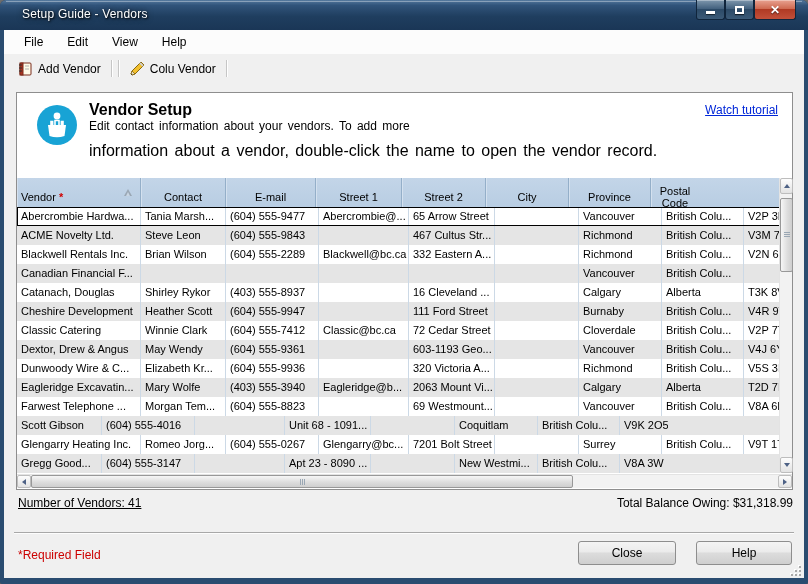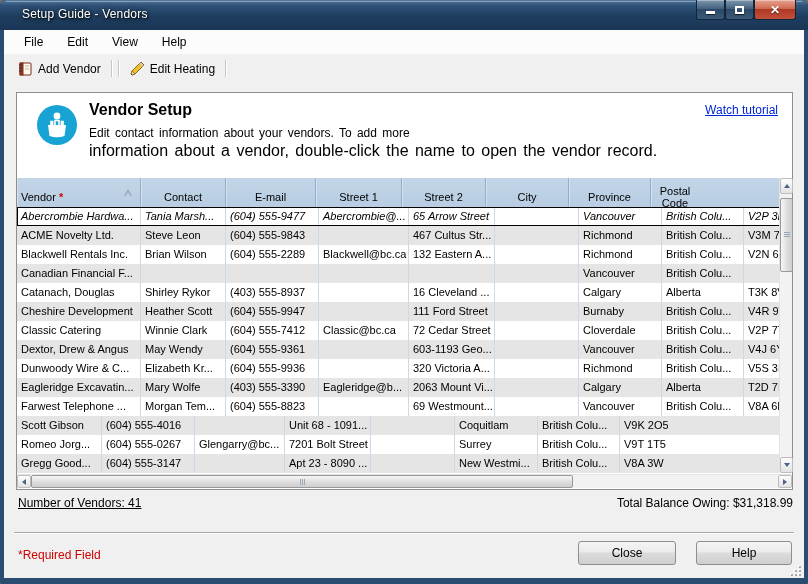--- a/index.html
+++ b/index.html
@@ -65,21 +65,21 @@
   .tool-icon{ width:16px; height:16px; display:block; }
 
   
   .panel{
     position:absolute; left:12px; top:62px; width:777px; height:398px;
     background:#ffffff; border:1px solid #8e8e8e;
   }
   .panel-header{ position:absolute; top:0; left:0; right:0; height:85px; background:#fff;padding-left:27px; }
   .vendor-icon{ position:absolute; left:20px; top:12px; width:40px; height:40px; }
   .ph-title{ position:absolute; left:72px; top:8px; font-size:16px; font-weight:bold; color:#000; }
-  .ph-desc1{ position:absolute; left:72px; top:33px; font-size:12px; color:#000; word-spacing:2px; }
+  .ph-desc1{ position:absolute; left:72px; top:26px; font-size:12px; color:#000; word-spacing:2px; }
   .ph-desc2{ position:absolute; left:72px; top:49px; font-size:16px; color:#000; word-spacing:2px; }
   .ph-link{ position:absolute; right:14px; top:10px; font-size:12px; color:#0026d8; text-decoration:underline; cursor:pointer; }
 
   
   .grid-header{
     position:absolute; top:85px; left:0; width:775px; height:38px;
     background:linear-gradient(180deg,#c3d5e8 0%,#b5cbe1 100%);
     border-bottom:1px solid #8fa9c4; display:flex;
   }
   .hcell{
@@ -95,21 +95,21 @@
     border-bottom:7px solid #9aa7b4;
   }
   .sort-arrow::after{
     content:""; position:absolute; left:-2px; top:3px; width:0; height:0;
     border-left:2px solid transparent; border-right:2px solid transparent;
     border-bottom:4px solid #c9d6e3;
   }
   .grid-rows{ position:absolute; top:114px; left:0; width:775px; }
   .grid-row{ display:flex; height:19px; background:#ffffff; }
   .grid-row.alt{ background:#e5e5e5; }
-  .grid-row.selected{ outline:1px solid #000; outline-offset:-1px; position:relative; z-index:2;font-style:italic; }
+  .grid-row.selected{ outline:1px solid #000; outline-offset:-1px; position:relative; z-index:2; }
   .cell{
     height:100%; font-size:11px; color:#000; padding:3px 3px 0 4px;
     border-right:1px solid #ccd9e6; white-space:nowrap; overflow:hidden;
   }
   .c0{ width:124px; } .c1{ width:85px; } .c2{ width:93px; } .c3{ width:90px; }
   .c4{ width:86px; } .c5{ width:84px; } .c6{ width:83px; } .c7{ width:82px; }
   .c8{ width:48px; border-right:none; }
 
   
   .vscroll{
@@ -210,21 +210,21 @@
       </div>
       <div class="tool-sep"></div>
       <div class="tool-sep"></div>
       <div class="tool-item">
         <svg class="tool-icon" viewBox="0 0 16 16">
           <polygon points="12,1 15,4 6,13 3,14 2,13 3,10" fill="#f2c02e" stroke="#8a6a10" stroke-width="1"></polygon>
           <polygon points="3,10 6,13 3,14 2,13" fill="#e8dcc0" stroke="#8a6a10" stroke-width="0.8"></polygon>
           <polygon points="2.4,12.6 3.4,13.6 2,14" fill="#303030"></polygon>
           <line x1="11" y1="2" x2="14" y2="5" stroke="#c8cde0" stroke-width="1.6"></line>
         </svg>
-        <span>Edit Heating</span>
+        <span>Colu Vendor</span>
       </div>
       <div class="tool-sep"></div>
     </div>
 
     <div class="panel">
       <div class="panel-header">
         <svg class="vendor-icon" viewBox="0 0 40 40">
           <circle cx="20" cy="20" r="20" fill="#18a3d5"></circle>
           <circle cx="20" cy="11" r="3.4" fill="#ffffff"></circle>
           <path d="M14 20 L14 16.5 L15.6 16.5 L15.6 20 M18 20 L18 15.5 L22 15.5 L22 20 M24.4 20 L24.4 16.5 L26 16.5 L26 20" fill="none" stroke="#ffffff" stroke-width="1.6"></path>
@@ -272,21 +272,21 @@
             <div class="cell c5"></div>
             <div class="cell c6">Richmond</div>
             <div class="cell c7">British Colu...</div>
             <div class="cell c8">V3M 7Q</div>
           </div>
           <div class="grid-row">
             <div class="cell c0">Blackwell Rentals Inc.</div>
             <div class="cell c1">Brian Wilson</div>
             <div class="cell c2">(604) 555-2289</div>
             <div class="cell c3">Blackwell@bc.ca</div>
-            <div class="cell c4">132 Eastern A...</div>
+            <div class="cell c4">332 Eastern A...</div>
             <div class="cell c5"></div>
             <div class="cell c6">Richmond</div>
             <div class="cell c7">British Colu...</div>
             <div class="cell c8">V2N 6R5</div>
           </div>
           <div class="grid-row alt">
             <div class="cell c0">Canadian Financial F...</div>
             <div class="cell c1"></div>
             <div class="cell c2"></div>
             <div class="cell c3"></div>
@@ -347,21 +347,21 @@
             <div class="cell c3"></div>
             <div class="cell c4">320 Victoria A...</div>
             <div class="cell c5"></div>
             <div class="cell c6">Richmond</div>
             <div class="cell c7">British Colu...</div>
             <div class="cell c8">V5S 3K1</div>
           </div>
           <div class="grid-row alt">
             <div class="cell c0">Eagleridge Excavatin...</div>
             <div class="cell c1">Mary Wolfe</div>
-            <div class="cell c2">(403) 555-3390</div>
+            <div class="cell c2">(403) 555-3940</div>
             <div class="cell c3">Eagleridge@b...</div>
             <div class="cell c4">2063 Mount Vi...</div>
             <div class="cell c5"></div>
             <div class="cell c6">Calgary</div>
             <div class="cell c7">Alberta</div>
             <div class="cell c8">T2D 7K0</div>
           </div>
           <div class="grid-row">
             <div class="cell c0">Farwest Telephone ...</div>
             <div class="cell c1">Morgan Tem...</div>
@@ -377,20 +377,21 @@
             <div class="cell c1">Scott Gibson</div>
             <div class="cell c2">(604) 555-4016</div>
             <div class="cell c3"></div>
             <div class="cell c4">Unit 68 - 1091...</div>
             <div class="cell c5"></div>
             <div class="cell c6">Coquitlam</div>
             <div class="cell c7">British Colu...</div>
             <div class="cell c8">V9K 2O5</div>
           </div>
           <div class="grid-row">
+            <div class="cell c0">Glengarry Heating Inc.</div>
             <div class="cell c1">Romeo Jorg...</div>
             <div class="cell c2">(604) 555-0267</div>
             <div class="cell c3">Glengarry@bc...</div>
             <div class="cell c4">7201 Bolt Street</div>
             <div class="cell c5"></div>
             <div class="cell c6">Surrey</div>
             <div class="cell c7">British Colu...</div>
             <div class="cell c8">V9T 1T5</div>
           </div>
           <div class="grid-row alt">

